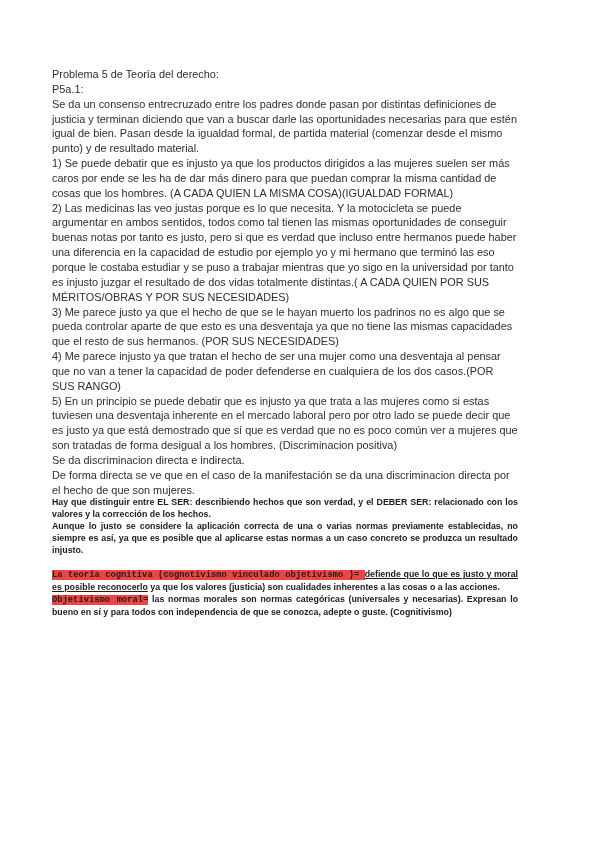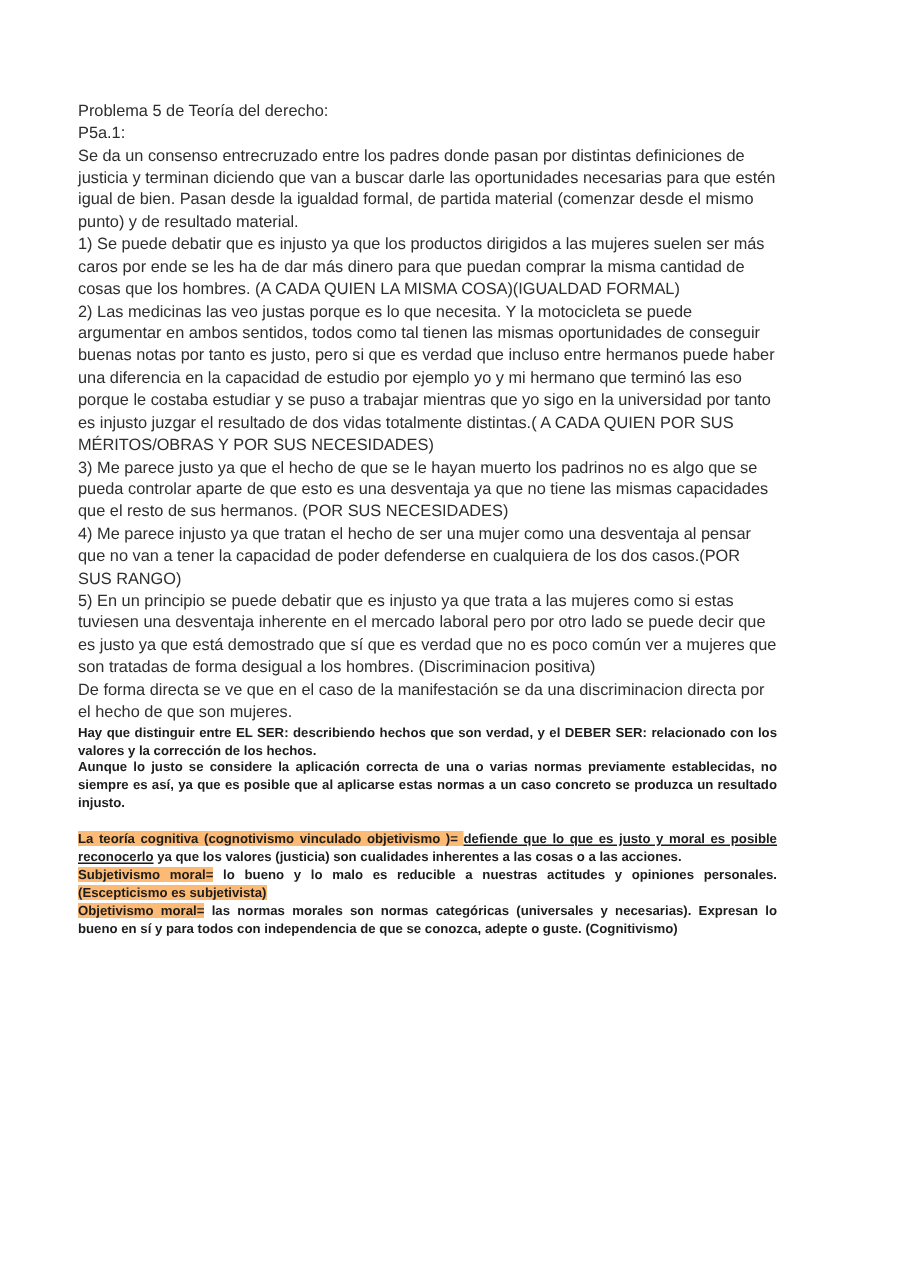--- a/index.html
+++ b/index.html
@@ -33,33 +33,33 @@
     font-size: 8.8px;
     line-height: 11.9px;
     font-weight: 700;
     color: #1c1c1c;
     text-align: justify;
   }
   .para.body.gap { margin-top: 14.8px; }
   .para.small.gap { margin-top: 11.9px; }
   .b { font-weight: 400; }
   .u { text-decoration: underline; }
-  .hl { background: #fdba74; }
+  .hl { background: #ef4444; font-family: Liberation Mono, monospace; }
 </style>
 </head>
 <body>
 
 <div class="doc-page">
     <p class="para body"><span>Problema 5 de Teoría del derecho:</span></p>
     <p class="para body"><span>P5a.1:</span></p>
     <p class="para body"><span>Se da un consenso entrecruzado entre los padres donde pasan por distintas definiciones de justicia y terminan diciendo que van a buscar darle las oportunidades necesarias para que estén igual de bien. Pasan desde la igualdad formal, de partida material (comenzar desde el mismo punto) y de resultado material.</span></p>
     <p class="para body"><span>1) Se puede debatir que es </span><span class="b">injusto</span><span> ya que los productos dirigidos a las mujeres suelen ser más caros por ende se les ha de dar más dinero para que puedan comprar la misma cantidad de cosas que los hombres. (A CADA QUIEN LA MISMA COSA)(IGUALDAD FORMAL)</span></p>
     <p class="para body"><span>2) Las medicinas las veo </span><span class="b">justas</span><span> porque es lo que necesita. Y la motocicleta se puede argumentar en ambos sentidos, todos como tal tienen las mismas oportunidades de conseguir buenas notas por tanto es </span><span class="b">justo,</span><span> pero si que es verdad que incluso entre hermanos puede haber una diferencia en la capacidad de estudio por ejemplo yo y mi hermano que terminó las eso porque le costaba estudiar y se puso a trabajar mientras que yo sigo en la universidad por tanto es </span><span class="b">injusto</span><span> juzgar el resultado de dos vidas totalmente distintas.( A CADA QUIEN POR SUS MÉRITOS/OBRAS Y POR SUS NECESIDADES)</span></p>
     <p class="para body"><span>3) Me parece </span><span class="b">justo</span><span> ya que el hecho de que se le hayan muerto los padrinos no es algo que se pueda controlar aparte de que esto es una desventaja ya que no tiene las mismas capacidades que el resto de sus hermanos. (POR SUS NECESIDADES)</span></p>
     <p class="para body"><span>4) Me parece </span><span class="b">injusto</span><span> ya que tratan el hecho de ser una mujer como una desventaja al pensar que no van a tener la capacidad de poder defenderse en cualquiera de los dos casos.(POR SUS RANGO)</span></p>
     <p class="para body"><span>5) En un principio se puede debatir que es </span><span class="b">injusto</span><span> ya que trata a las mujeres como si estas tuviesen una desventaja inherente en el mercado laboral pero por otro lado se puede decir que es </span><span class="b">justo</span><span> ya que está demostrado que sí que es verdad que no es poco común ver a mujeres que son tratadas de forma desigual a los hombres. (Discriminacion positiva)</span></p>
+    <p class="para body"><span>Se da discriminacion directa e indirecta.</span></p>
     <p class="para body"><span>De forma directa se ve que en el caso de la manifestación se da una discriminacion directa por el hecho de que son mujeres.</span></p>
     <p class="para small"><span>Hay que distinguir entre EL SER: describiendo hechos que son verdad, y el DEBER SER: relacionado con los valores y la corrección de los hechos.</span></p>
     <p class="para small"><span>Aunque lo justo se considere la aplicación correcta de una o varias normas previamente establecidas, no siempre es así, ya que es posible que al aplicarse estas normas a un caso concreto se produzca un resultado injusto.</span></p>
     <p class="para small gap"><span class="hl">La teoría cognitiva (cognotivismo vinculado objetivismo )= </span><span class="u">defiende que lo que es justo y moral es posible reconocerlo</span><span> ya que los valores (justicia) son cualidades inherentes a las cosas o a las acciones.</span></p>
-    <p class="para small"><span class="hl">Subjetivismo moral=</span><span> lo bueno y lo malo es reducible a nuestras actitudes y opiniones personales. </span><span class="hl">(Escepticismo es subjetivista)</span></p>
     <p class="para small"><span class="hl">Objetivismo moral=</span><span> las normas morales son normas categóricas (universales y necesarias). Expresan lo bueno en sí y para todos con independencia de que se conozca, adepte o guste. (Cognitivismo)</span></p>
   </div>
 
 </body></html>

